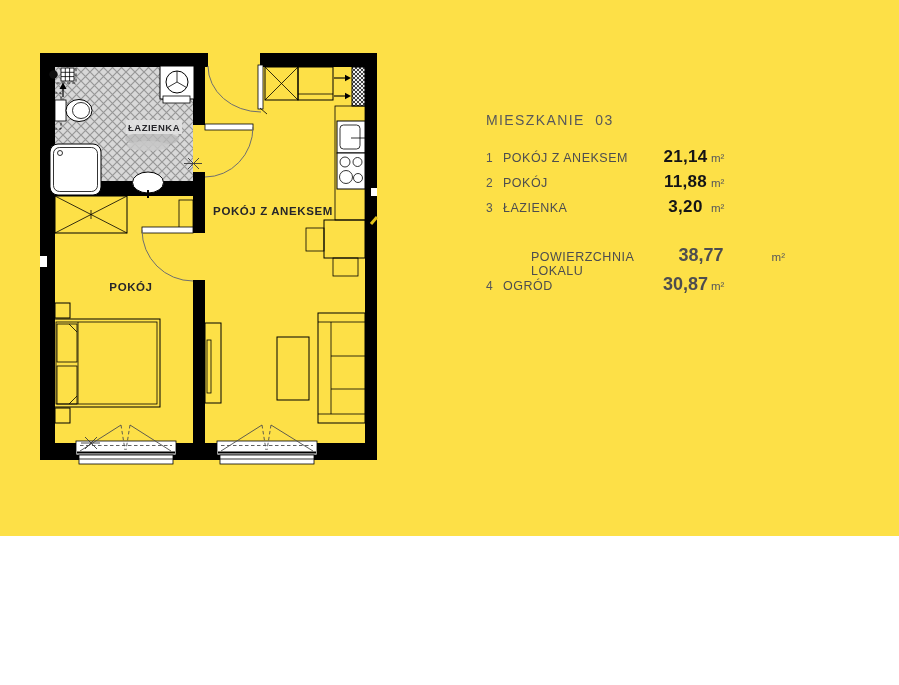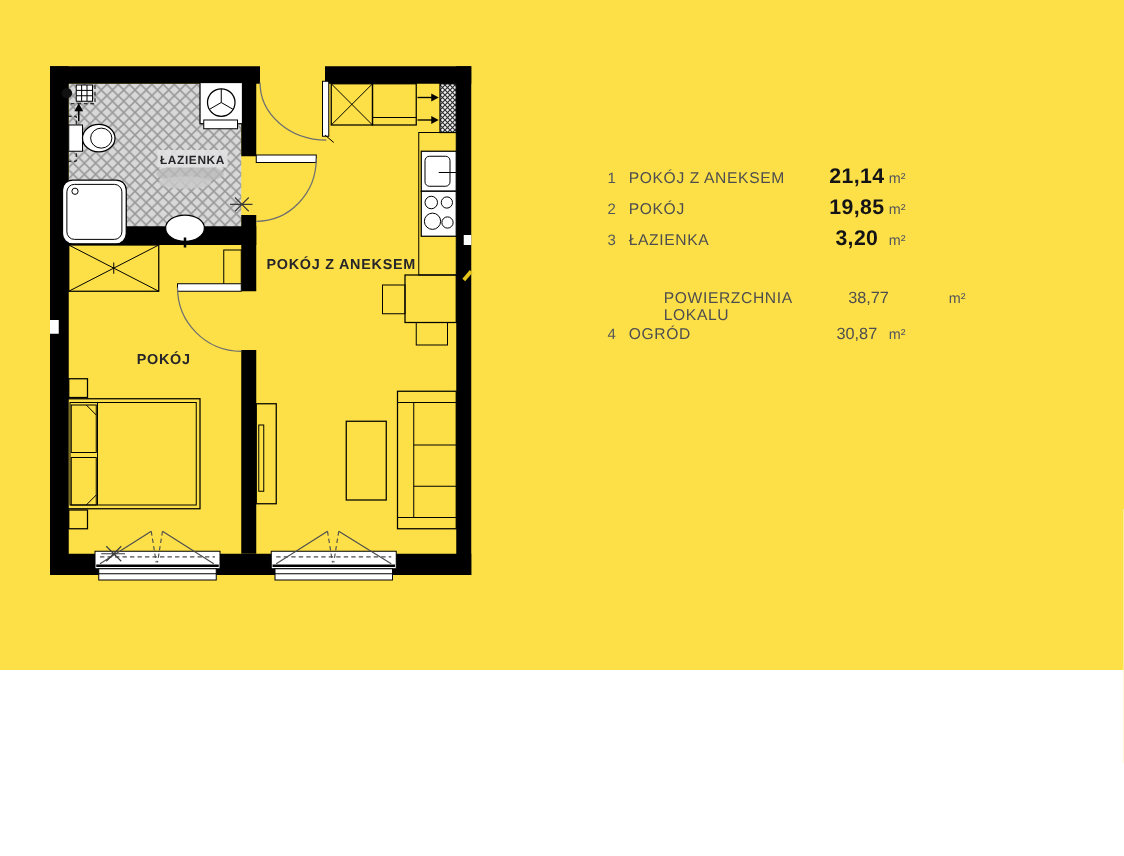--- a/index.html
+++ b/index.html
@@ -22,21 +22,21 @@
            fill:#26262a;letter-spacing:.5px;text-anchor:middle;}
   
   #legend{position:absolute;left:486px;top:112px;width:260px;color:#55565a;}
   #legend .title{font-size:14px;letter-spacing:1.4px;white-space:pre;color:#58585a;}
   #legend .rows{margin-top:19px;}
   #legend .row{display:flex;align-items:baseline;height:25px;}
   #legend .no{width:17px;font-size:12px;color:#55565a;}
   #legend .lbl{width:160px;font-size:12.5px;letter-spacing:.5px;color:#4d4d4f;}
   #legend .valwrap{width:45px;text-align:center;}
   #legend .val{font-weight:bold;font-size:17px;color:#141416;letter-spacing:.3px;}
-  #legend .val2{font-weight:normal;font-size:13px;color:#4d4d4f;}
+  #legend .val2{font-weight:bold;font-size:18px;color:#4d4d4f;}
   #legend .unit{width:24px;font-size:11.5px;color:#55565a;padding-left:3px;}
   #legend .summary{margin-top:23px;height:20px;gap:45px;}
   #legend .extra{margin-top:9px;height:20px;}
 </style>
 </head>
 <body>
 
 <div id="page">
 
   <svg id="plan" width="450" height="500" viewBox="0 0 450 500" xmlns="http://www.w3.org/2000/svg">
@@ -200,31 +200,32 @@
       <rect class="o thin" x="207" y="340" width="4" height="53"></rect>
     </g>
 
     <rect x="126" y="120" width="56" height="14" fill="#e2e2e2" opacity="0.9"></rect>
     <text class="roomlblS" x="154" y="131">ŁAZIENKA</text>
     <text class="roomlbl" x="131" y="291">POKÓJ</text>
     <text class="roomlbl" x="273" y="215">POKÓJ Z ANEKSEM</text>
   </svg>
 
   <div id="legend">
+    <div class="title">MIESZKANIE  03</div>
     <div class="rows">
       <div class="row">
         <span class="no">1</span>
         <span class="lbl">POKÓJ Z ANEKSEM</span>
         <span class="valwrap"><span class="val">21,14</span></span>
         <span class="unit">m²</span>
       </div>
       <div class="row">
         <span class="no">2</span>
         <span class="lbl">POKÓJ</span>
-        <span class="valwrap"><span class="val">19,85</span></span>
+        <span class="valwrap"><span class="val">11,88</span></span>
         <span class="unit">m²</span>
       </div>
       <div class="row">
         <span class="no">3</span>
         <span class="lbl">ŁAZIENKA</span>
         <span class="valwrap"><span class="val">3,20</span></span>
         <span class="unit">m²</span>
       </div>
     </div>
     <div class="row summary">

